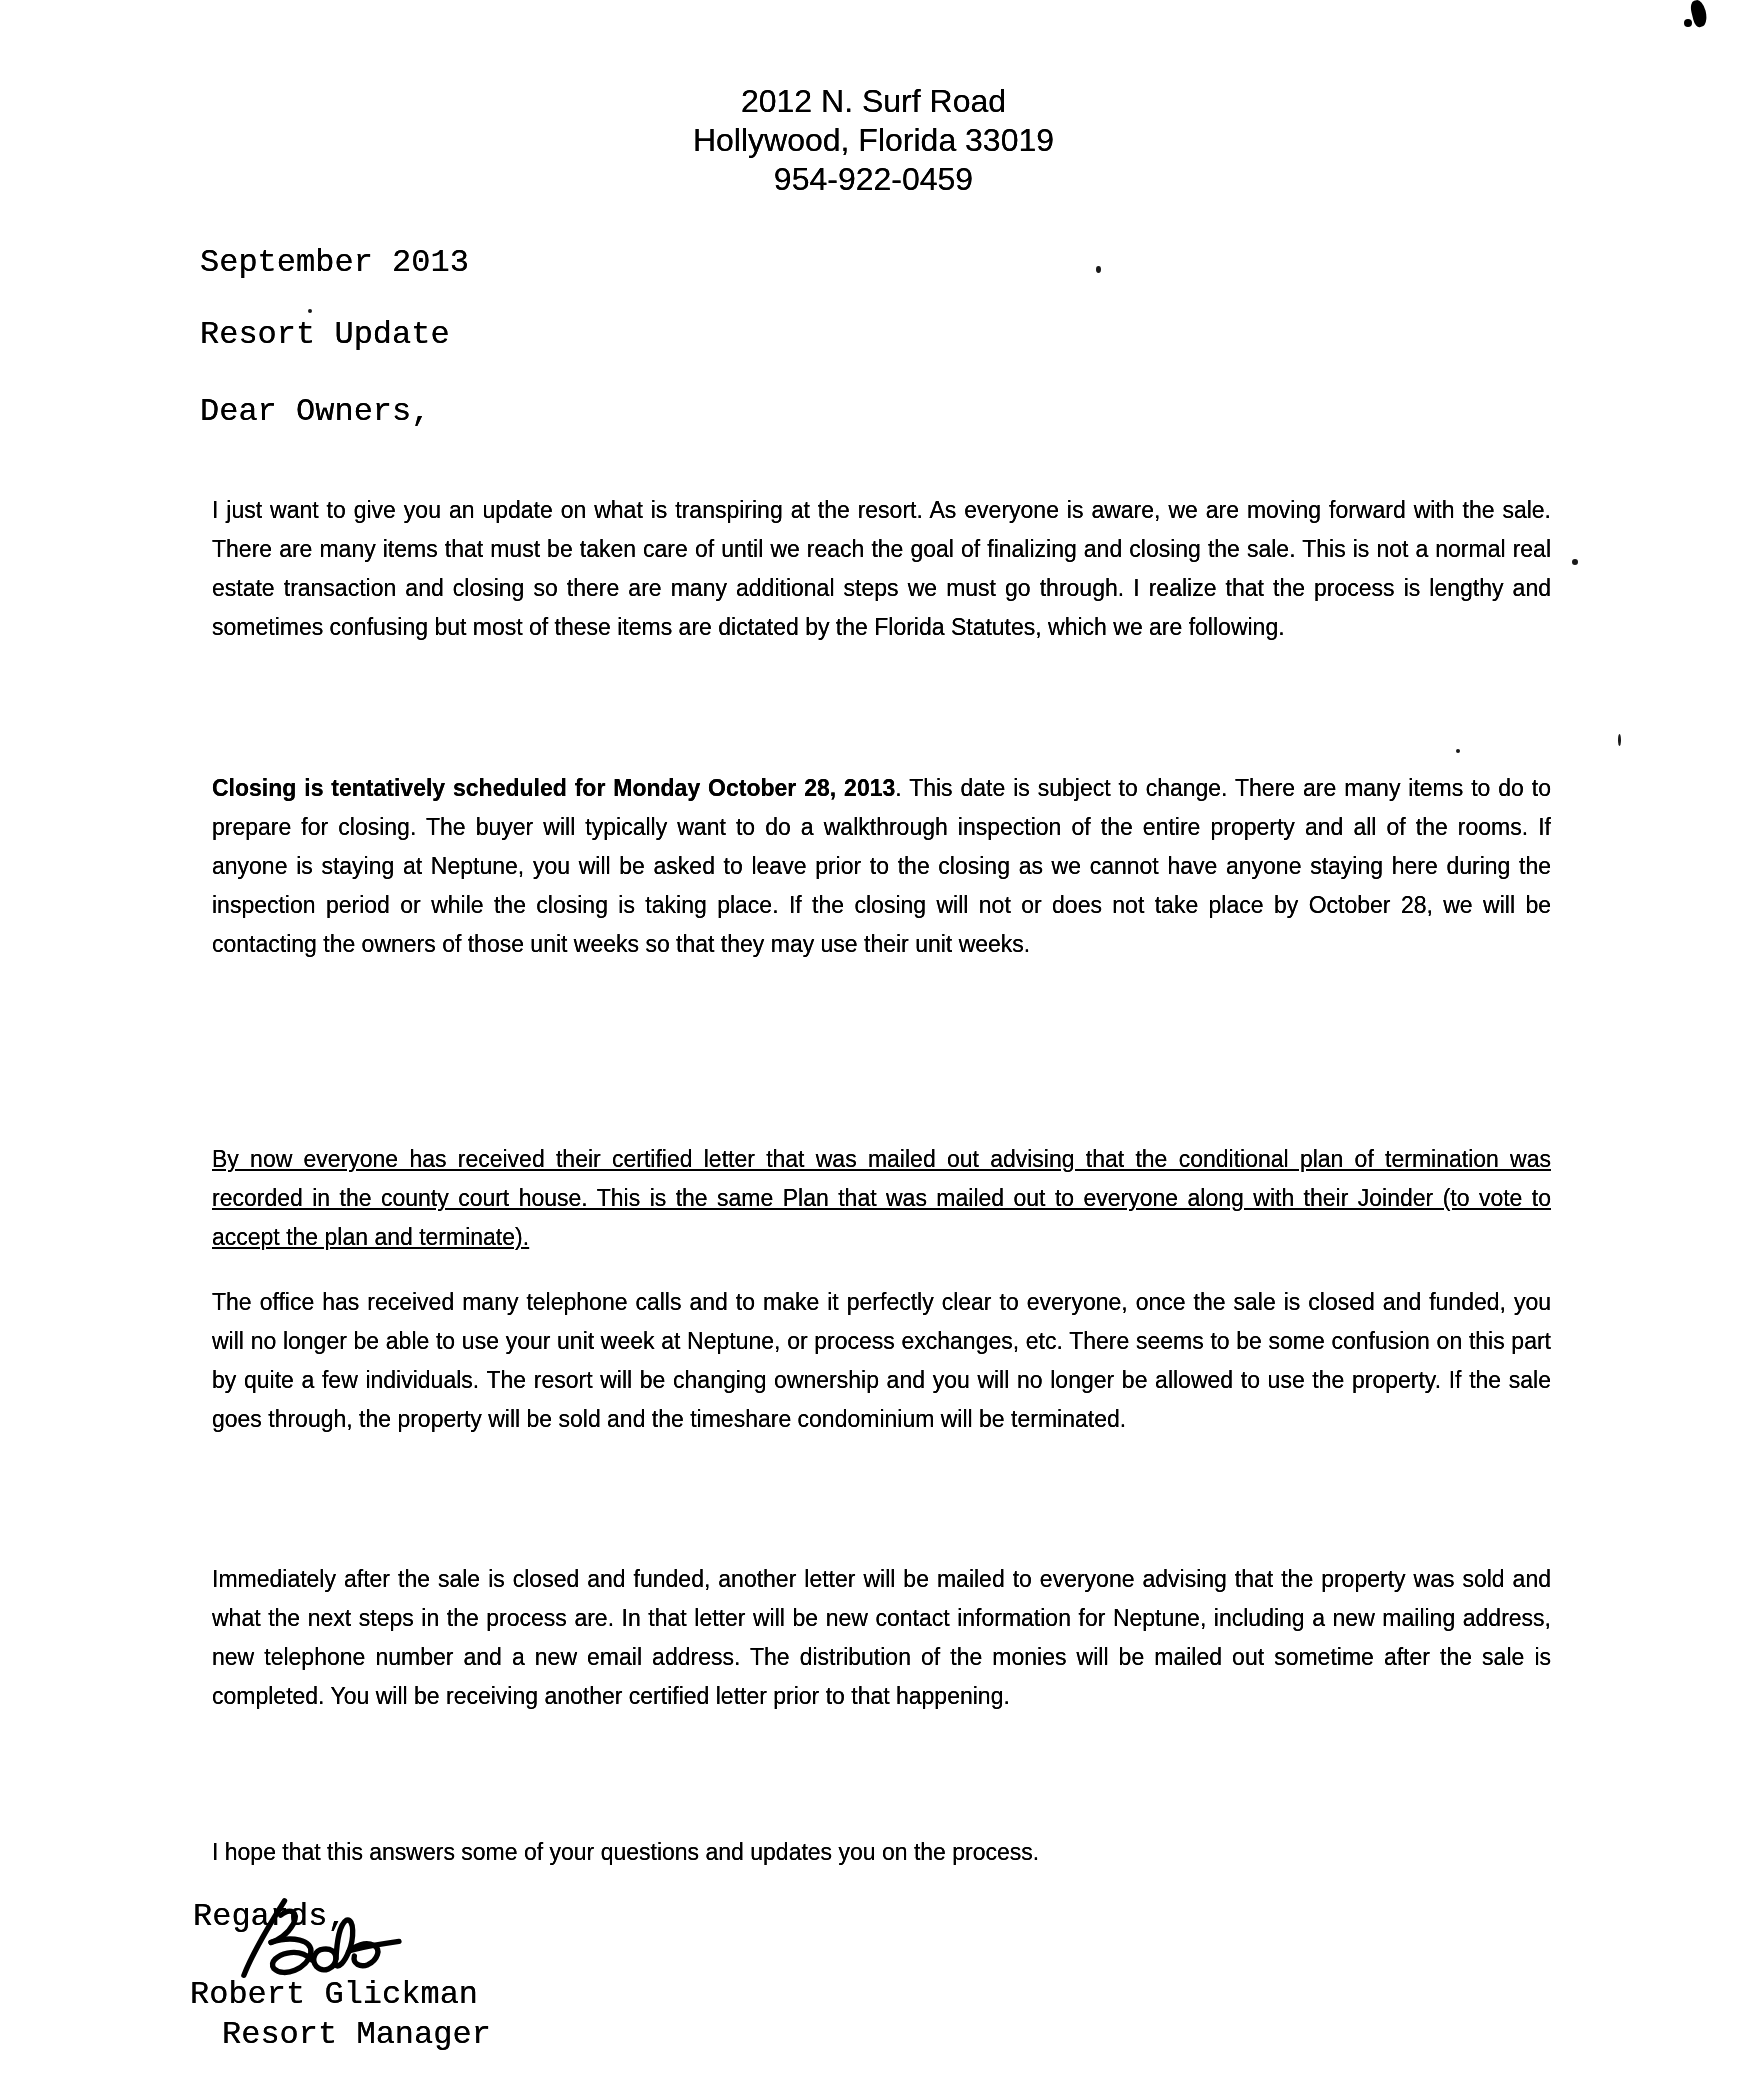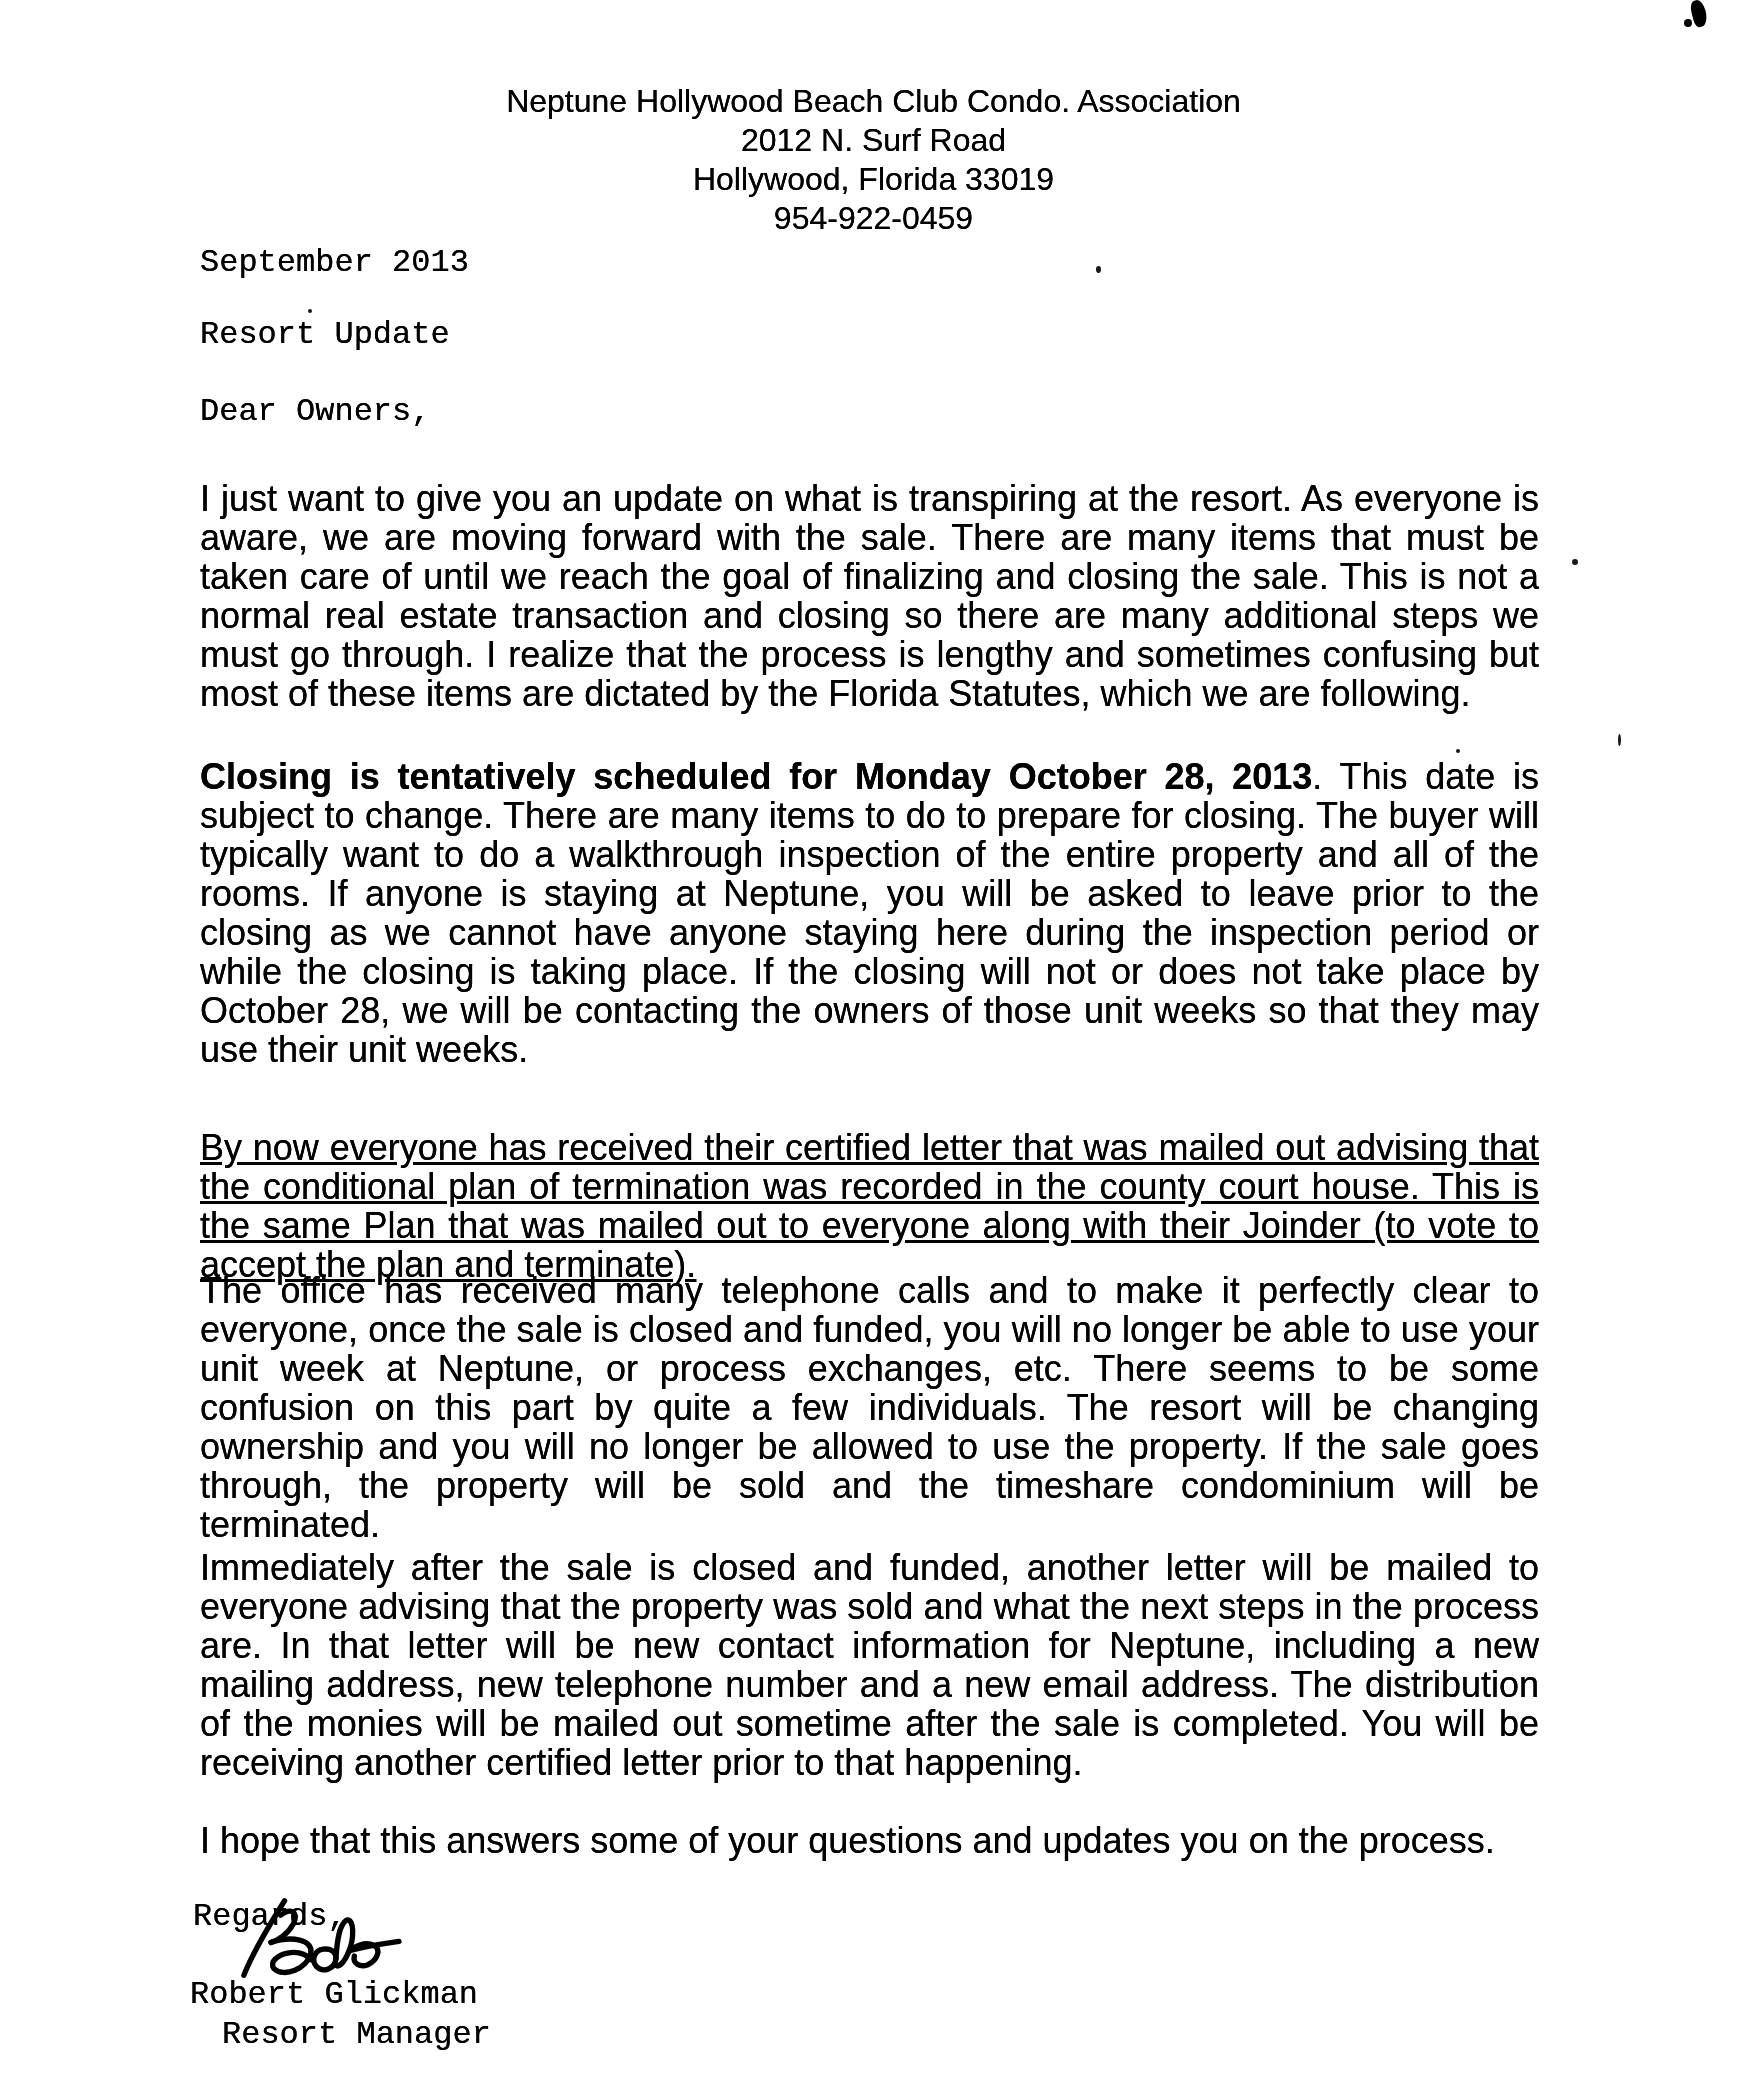--- a/index.html
+++ b/index.html
@@ -31,22 +31,22 @@
     width: 1747px;
     text-align: center;
     font-size: 32px;
     line-height: 39px;
     text-shadow: 0 0 0.4px #000;
   }
   .para {
     position: absolute;
     left: 200px;
     width: 1339px;
-    margin: 0;
-    font-size: 36px;
+    margin: 12px;
+    font-size: 23px;
     line-height: 39px;
     text-align: justify;
     text-shadow: 0 0 0.4px #000;
   }
   .para strong { font-weight: 700; }
   .dateline    { top: 243px;  left: 200px; }
   .subjectline { top: 315px;  left: 200px; }
   .salutation  { top: 392px;  left: 200px; }
   .p-update    { top: 479px; }
   .p-closing   { top: 757px; }
@@ -69,21 +69,20 @@
   .mark.ink-blot { border-radius: 46% 54% 62% 38%; }
   .mark.ink-dot  { border-radius: 50%; }
   .mark.speck    { border-radius: 50%; opacity: 0.9; }
 </style>
 </head>
 <body>
 
 <div class="page">
 
   <header class="letterhead">
-    <div>Neptune Hollywood Beach Club Condo. Association</div>
     <div>2012 N. Surf Road</div>
     <div>Hollywood, Florida 33019</div>
     <div>954-922-0459</div>
   </header>
 
   <div class="abs txt dateline">September 2013</div>
   <div class="abs txt subjectline">Resort Update</div>
   <div class="abs txt salutation">Dear Owners,</div>
 
   <p class="para p-update">I just want to give you an update on what is transpiring at the resort. As everyone is aware, we are moving forward with the sale. There are many items that must be taken care of until we reach the goal of finalizing and closing the sale. This is not a normal real estate transaction and closing so there are many additional steps we must go through. I realize that the process is lengthy and sometimes confusing but most of these items are dictated by the Florida Statutes, which we are following.</p>

